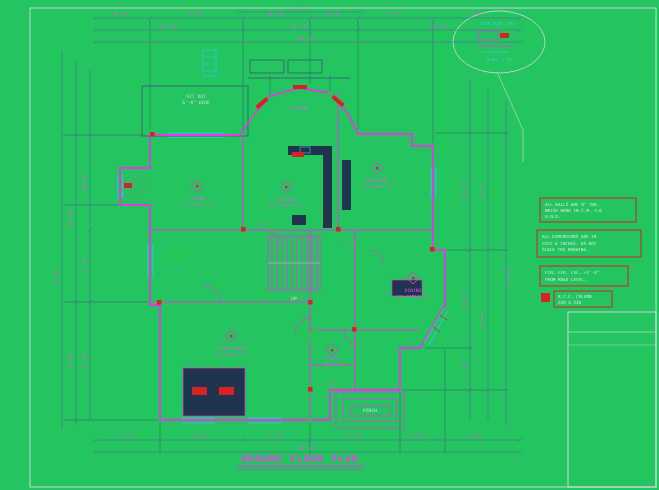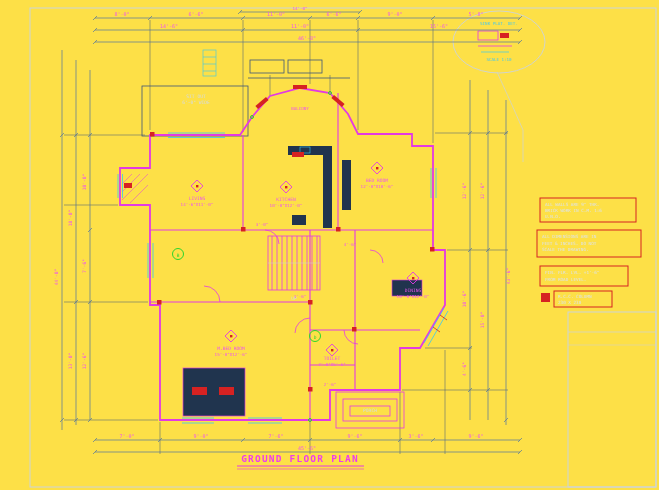--- a/index.html
+++ b/index.html
@@ -1,16 +1,16 @@
 <!DOCTYPE html>
 <html><head>
 <meta charset="utf-8">
 <style>
   html,body{margin:0;padding:0;background:#0e121a;}
-  .stage{position:relative;width:659px;height:490px;background:#fde047;overflow:hidden;}
+  .stage{position:relative;width:659px;height:490px;background:#22c55e;overflow:hidden;}
   svg{position:absolute;left:0;top:0;}
   svg text{font-family:"DejaVu Sans Mono",monospace;}
   .mag{stroke:#e33ae3;fill:none;}
   .blu{stroke:#50749f;fill:none;}
   .ext{stroke:#3c567a;fill:none;}
   .cyn{stroke:#38c8f2;fill:none;}
   .red{stroke:#d62222;fill:none;}
   .redf{fill:#d62222;stroke:none;}
   .grn{stroke:#2dd52d;fill:none;}
   .wht{stroke:#ccd3da;fill:none;}

